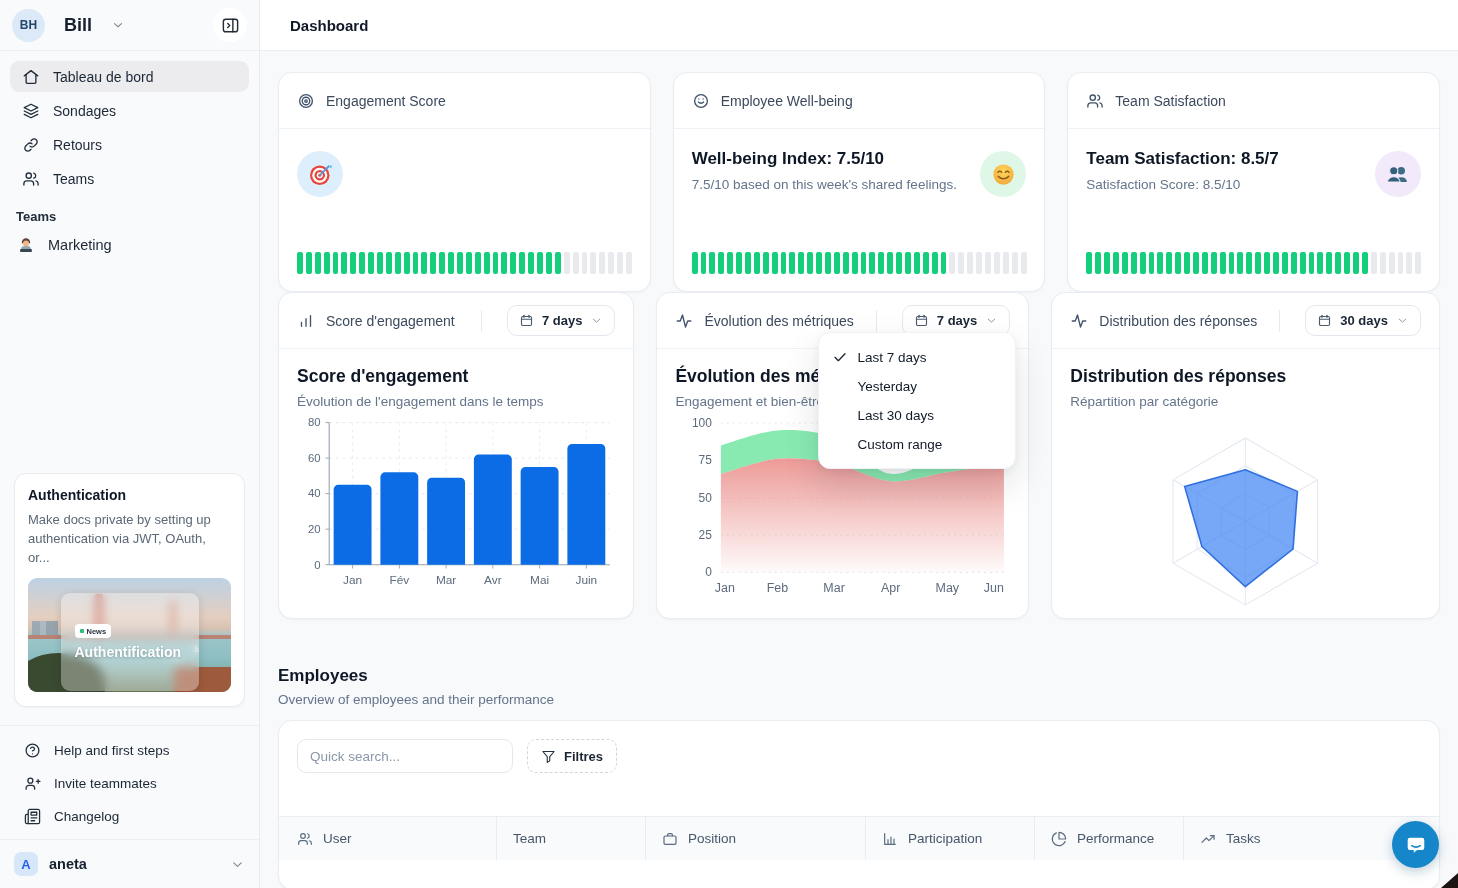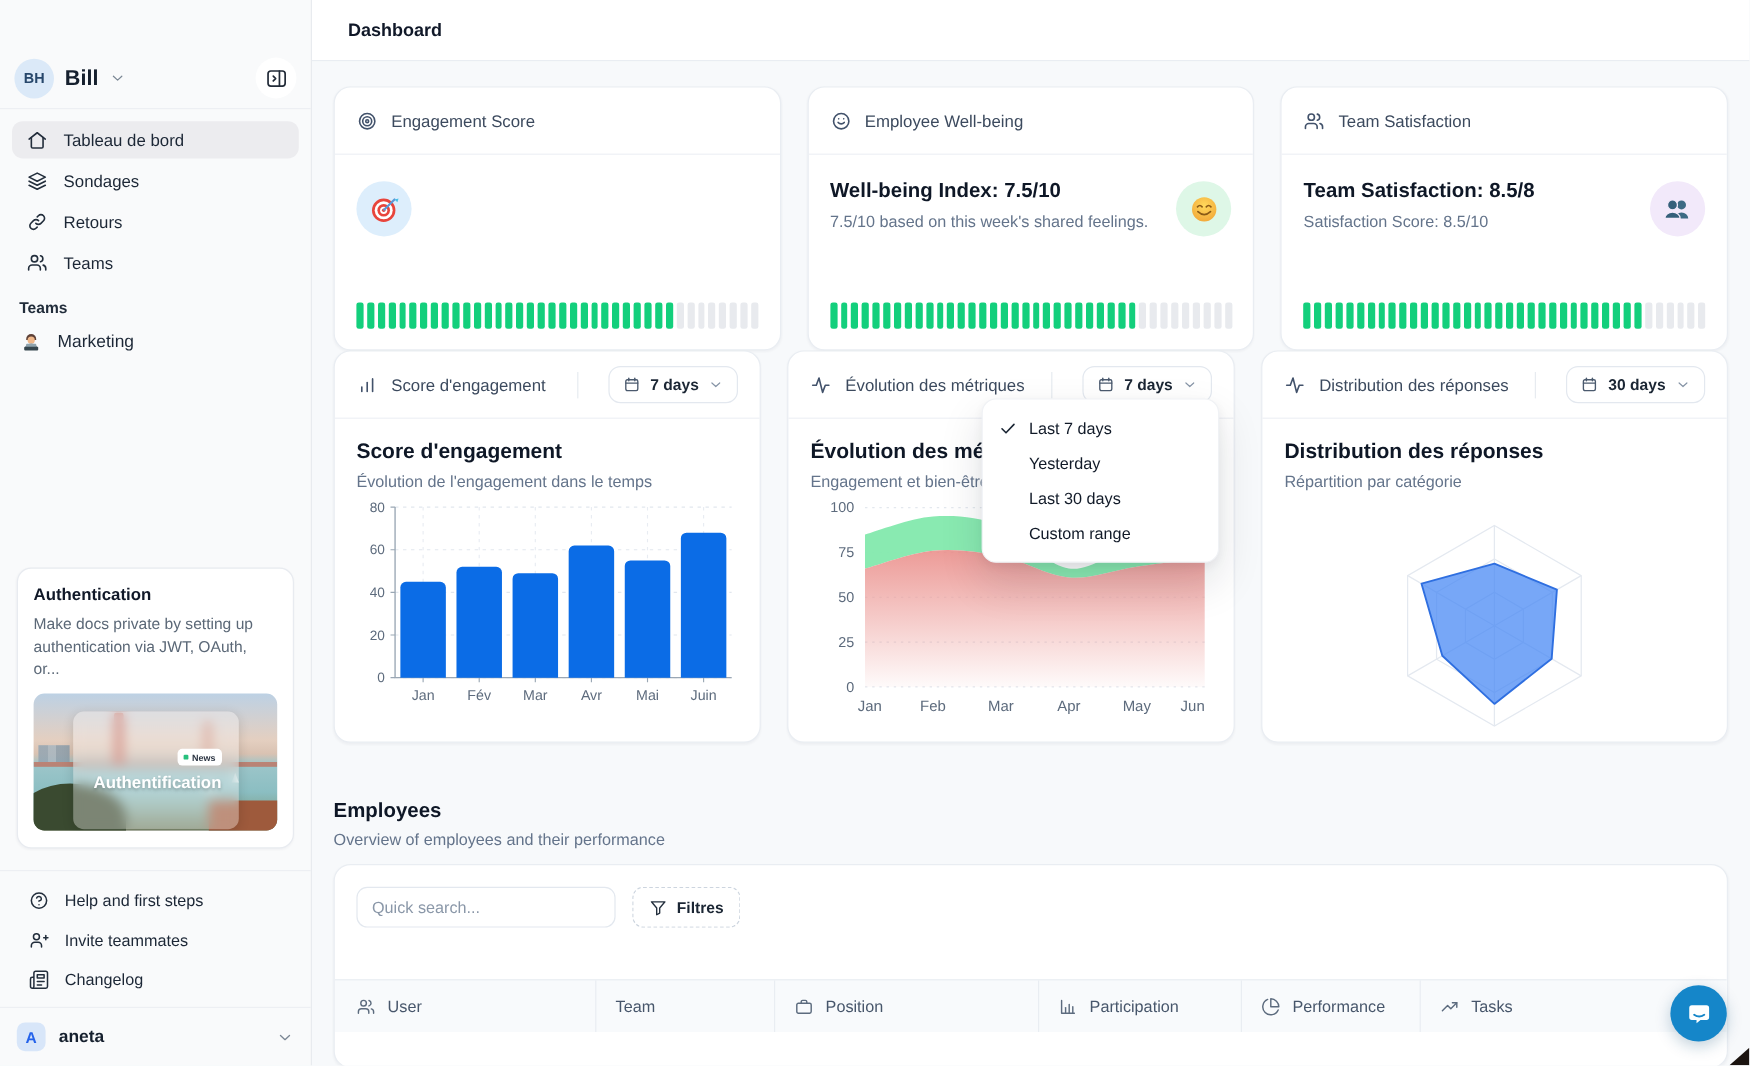--- a/index.html
+++ b/index.html
@@ -3,21 +3,21 @@
 <meta charset="utf-8">
 <style>
   * { box-sizing: border-box; margin: 0; padding: 0; }
   html,body { width:1458px; height:888px; overflow:hidden; }
   body { font-family:"Liberation Sans","DejaVu Sans",sans-serif; background:#f7f9fb; position:relative; color:#16202e; }
 
   .ic { fill:none; stroke:currentColor; stroke-width:1.8; stroke-linecap:round; stroke-linejoin:round; }
 
   
   .sidebar { position:absolute; left:0; top:0; bottom:0; width:260px; background:#f9fafb; border-right:1px solid #e8ebef; display:flex; flex-direction:column; }
-  .sb-header { height:51px; flex:0 0 auto; display:flex; align-items:center; gap:9px; padding:0 12px; border-bottom:1px solid #edeff3;margin-top:40px; }
+  .sb-header { height:51px; flex:0 0 auto; display:flex; align-items:center; gap:19px; padding:0 12px; border-bottom:1px solid #edeff3; }
   .avatar { width:33px; height:33px; border-radius:50%; background:#dbe9f8; color:#27476b; font-size:12px; font-weight:700; display:flex; align-items:center; justify-content:center; }
   .sb-name { font-size:18px; font-weight:600; color:#16202e; }
   .chev { width:14px; height:14px; color:#7b8794; }
   .collapse-btn { margin-left:auto; width:34px; height:34px; border-radius:50%; background:#fff; border:none; cursor:pointer; display:flex; align-items:center; justify-content:center; color:#222b38; }
   .collapse-btn svg { width:19px; height:19px; }
   .sb-nav { padding:10px 10px 0; }
   .nav-item { display:flex; align-items:center; gap:13px; height:31px; padding:0 12px; border-radius:9px; font-size:14px; font-weight:500; color:#1c2736; cursor:pointer; margin-bottom:3px; }
   .nav-item.active { background:#ececef; }
   .nav-icon { width:18px; height:18px; color:#232e3c; flex:0 0 auto; }
   .section-label { padding:12px 16px 2px; font-size:13px; font-weight:600; color:#222d3b; }
@@ -29,21 +29,21 @@
   .promo-desc { margin-top:7px; font-size:13px; line-height:19px; color:#5b6877; }
   .promo-img { position:relative; margin-top:11px; height:114px; border-radius:9px; overflow:hidden; background:linear-gradient(180deg,#bdd1e4 0%,#e4cfc0 34%,#d9c2b2 44%,#9cc5c9 52%,#8bbec2 72%,#83a99c 84%,#6e7a5c 100%); }
   .pi-tower1 { position:absolute; left:33%; top:14%; width:8px; height:44px; background:#c4685a; border-radius:2px; opacity:.9; }
   .pi-tower2 { position:absolute; left:70%; top:20%; width:6px; height:32px; background:#c87a68; border-radius:2px; opacity:.8; }
   .pi-deck { position:absolute; left:0; right:0; top:50%; height:4px; background:#bf7260; opacity:.8; }
   .pi-city { position:absolute; left:2%; top:38%; width:26px; height:14px; background:linear-gradient(90deg,#93a5b2 0 30%,#a7b6c0 30% 55%,#8c9eab 55% 100%); opacity:.85; }
   .pi-bush { position:absolute; left:-6%; bottom:-14%; width:44%; height:48%; background:#3a4a30; border-radius:55% 60% 10% 10%; }
   .pi-bldg { position:absolute; right:-2%; bottom:-4%; width:30%; height:26%; background:#9e5a3c; border-radius:3px 3px 0 0; }
   .pi-sail1,.pi-sail2 { position:absolute; width:0; height:0; border-left:3px solid transparent; border-right:3px solid transparent; border-bottom:8px solid #f6f8f7; }
   .pi-sail1 { right:16%; top:58%; } .pi-sail2 { right:26%; top:64%; }
-  .glass { position:absolute; left:50%; top:15px; transform:translateX(-50%); width:138px; height:98px; border-radius:9px; background:rgba(252,250,248,.34); backdrop-filter:blur(5px); -webkit-backdrop-filter:blur(5px); box-shadow:0 2px 10px rgba(0,0,0,.14); display:flex; flex-direction:column; align-items:flex-end; justify-content:center; padding:0 14px; gap:6px; }
+  .glass { position:absolute; left:50%; top:15px; transform:translateX(-50%); width:138px; height:98px; border-radius:9px; background:rgba(252,250,248,.34); backdrop-filter:blur(5px); -webkit-backdrop-filter:blur(5px); box-shadow:0 2px 10px rgba(0,0,0,.14); display:flex; flex-direction:column; align-items:flex-start; justify-content:center; padding:0 14px; gap:6px; }
   .news-badge { background:#fff; border-radius:4px; font-size:7.5px; font-weight:700; color:#2b3442; padding:2.5px 5px; display:flex; align-items:center; gap:3px; }
   .news-dot { width:4px; height:4px; background:#27c07d; border-radius:1px; }
   .img-title { font-size:14px; font-weight:700; color:#fff; text-shadow:0 1px 3px rgba(0,0,0,.28); }
 
   .sb-footer { border-top:1px solid #edeff3; padding:8px 0 6px; }
   .foot-item { display:flex; align-items:center; gap:13px; padding:8px 24px; font-size:13.5px; font-weight:500; color:#1c2736; cursor:pointer; }
   .foot-icon { width:17px; height:17px; color:#232e3c; flex:0 0 auto; }
   .workspace { border-top:1px solid #edeff3; display:flex; align-items:center; gap:11px; padding:12px 14px; cursor:pointer; }
   .ws-avatar { width:24px; height:24px; border-radius:7px; background:#d8e6f9; color:#2563eb; font-weight:700; font-size:13px; display:flex; align-items:center; justify-content:center; }
   .ws-name { font-size:14.5px; font-weight:600; color:#16202e; }
@@ -382,21 +382,21 @@
           <svg class="head-icon" viewBox="0 0 24 24">
               <path class="ic" d="M15.5 20v-1.7a3.8 3.8 0 0 0-3.8-3.8H6.3a3.8 3.8 0 0 0-3.8 3.8V20"></path>
               <circle class="ic" cx="9" cy="7.5" r="3.5"></circle>
               <path class="ic" d="M21.5 20v-1.7a3.8 3.8 0 0 0-2.85-3.68"></path>
               <path class="ic" d="M15.7 4.12a3.5 3.5 0 0 1 0 6.76"></path>
             </svg>
           <span class="head-label">Team Satisfaction</span>
         </div>
         <div class="stat-body">
           <div class="stat-text">
-            <div class="stat-headline">Team Satisfaction: 8.5/8</div>
+            <div class="stat-headline">Team Satisfaction: 8.5/7</div>
             <div class="stat-sub">Satisfaction Score: 8.5/10</div>
           </div>
           <div class="emoji-circle ec-purple">
             <svg viewBox="0 0 36 36">
               <circle cx="23" cy="13" r="5" fill="#3d6b84"></circle>
                 <path d="M15.5 28a7.5 6.5 0 0 1 15 0Z" fill="#3d6b84"></path>
               <circle cx="13" cy="13" r="5.5" fill="#35607a" stroke="#f2e9fa" stroke-width="1.4"></circle>
                 <path d="M4.5 28a8.5 7 0 0 1 17 0Z" fill="#35607a" stroke="#f2e9fa" stroke-width="1.4"></path>
             </svg>
           </div>

